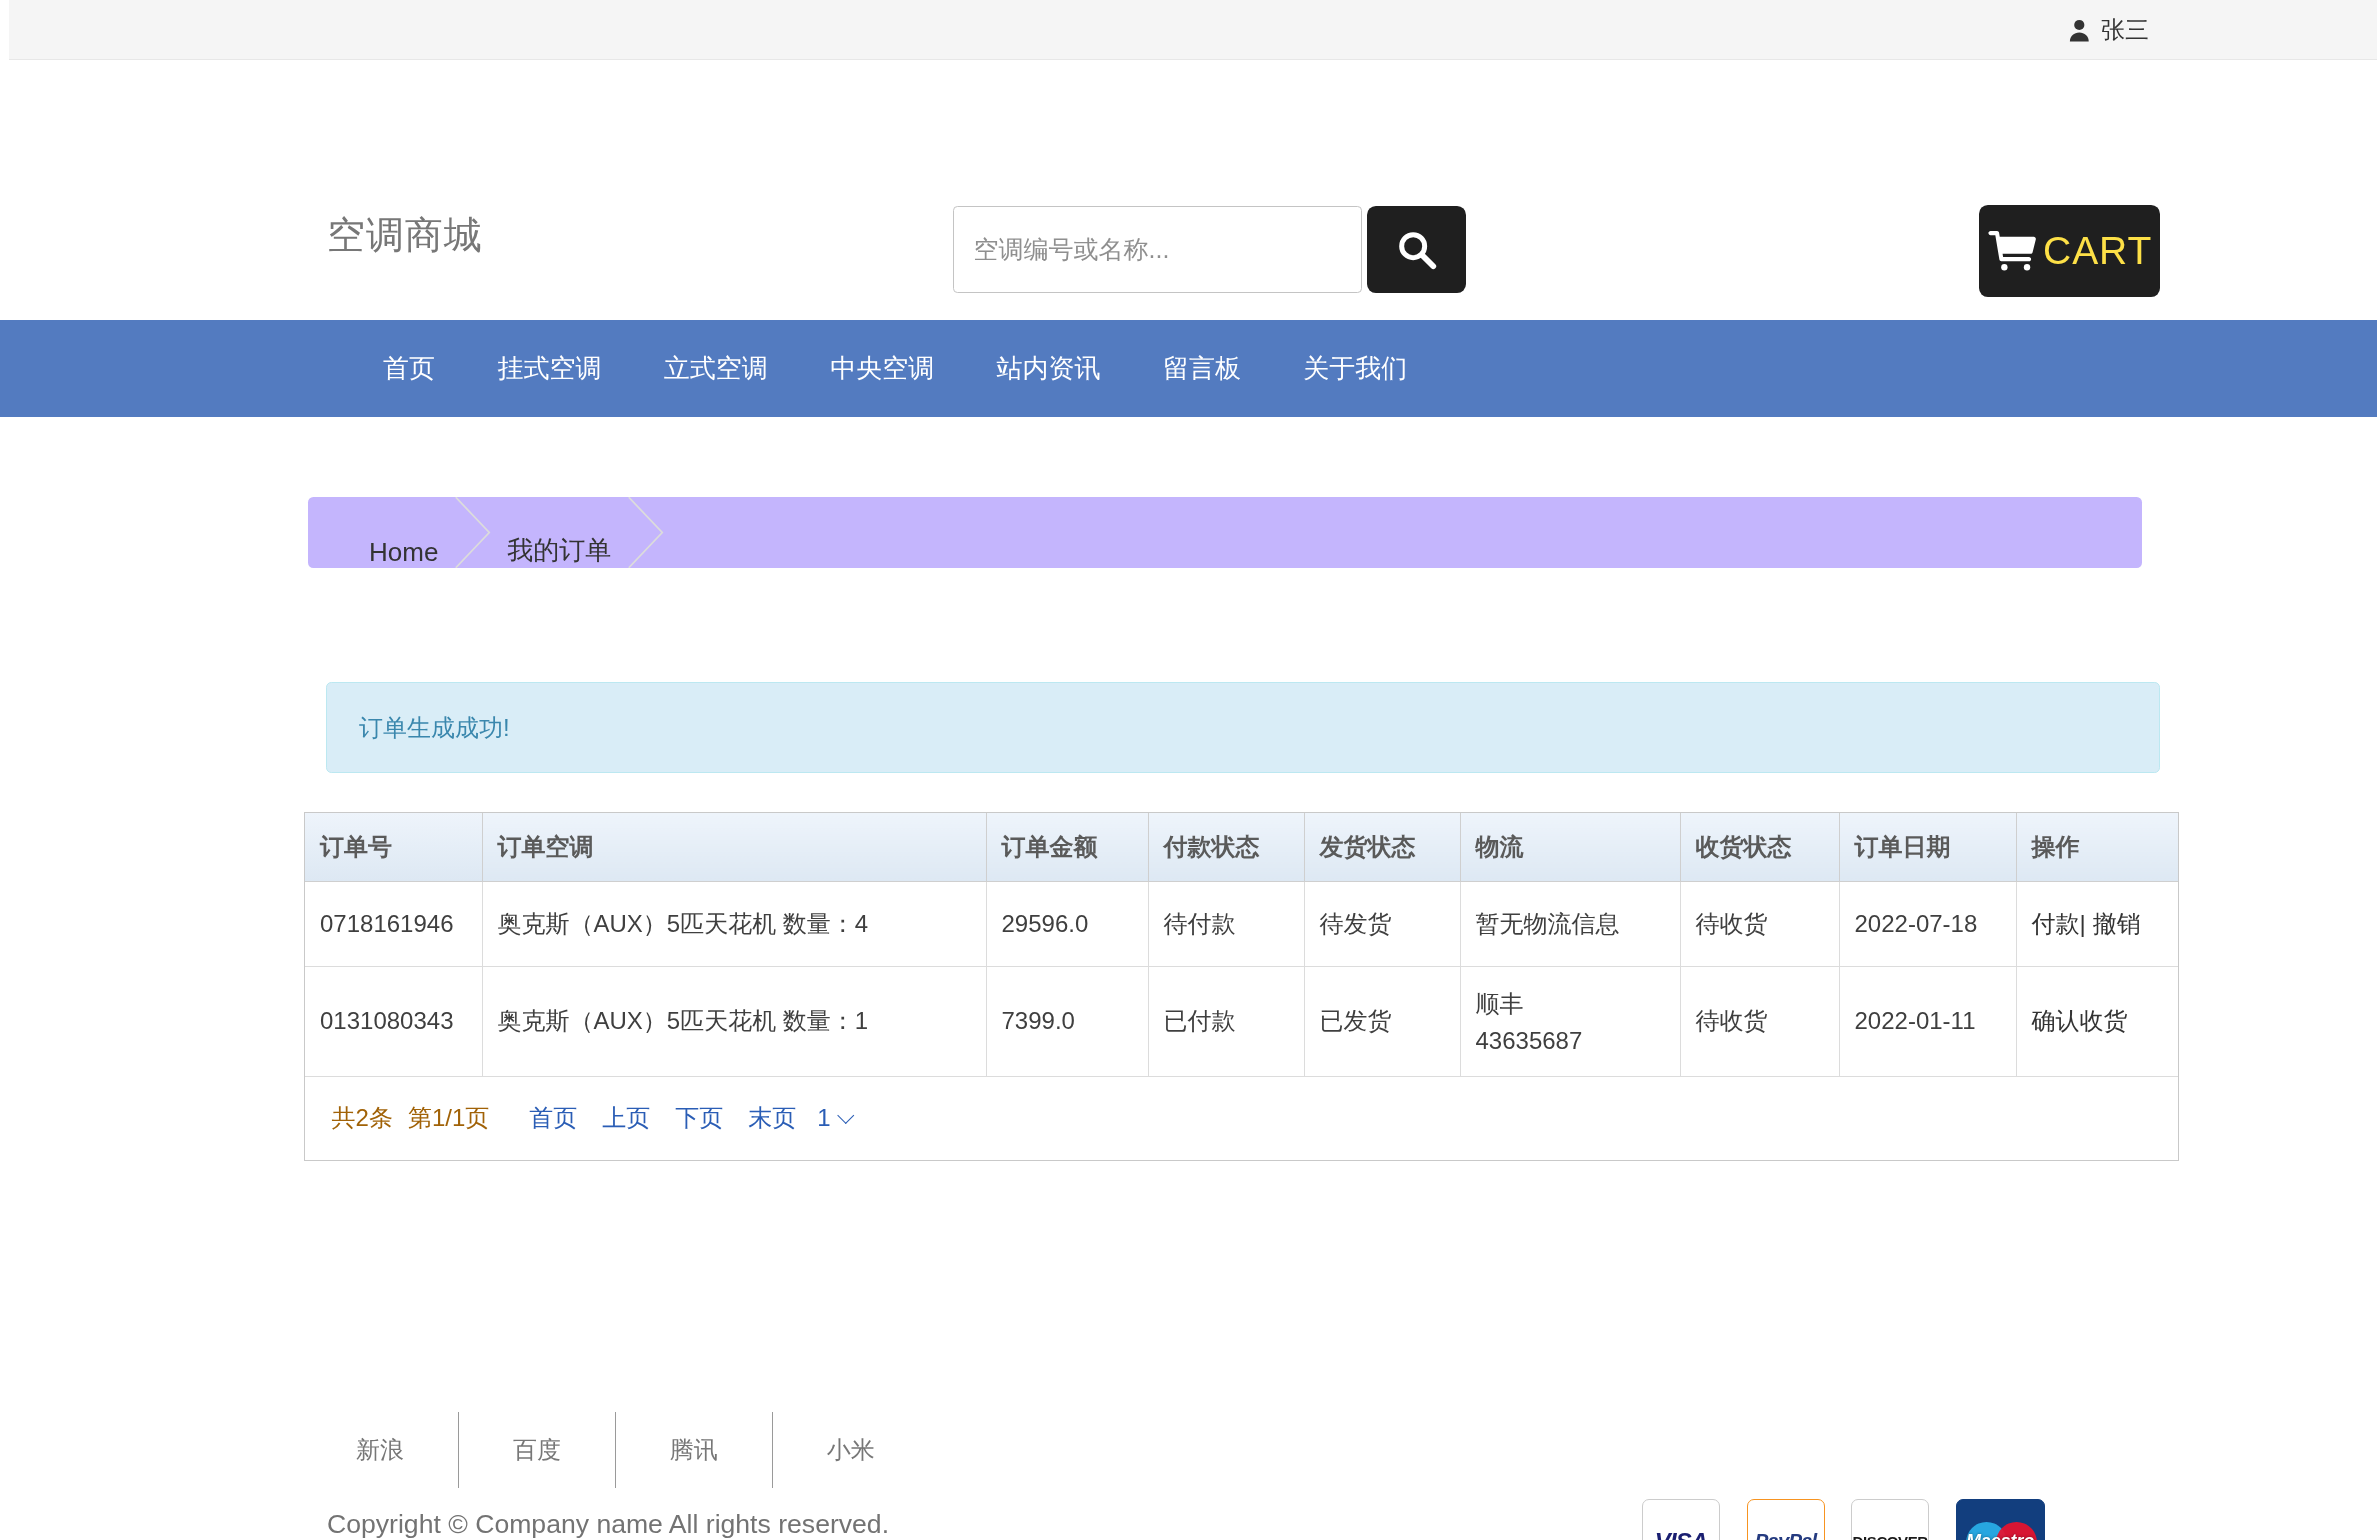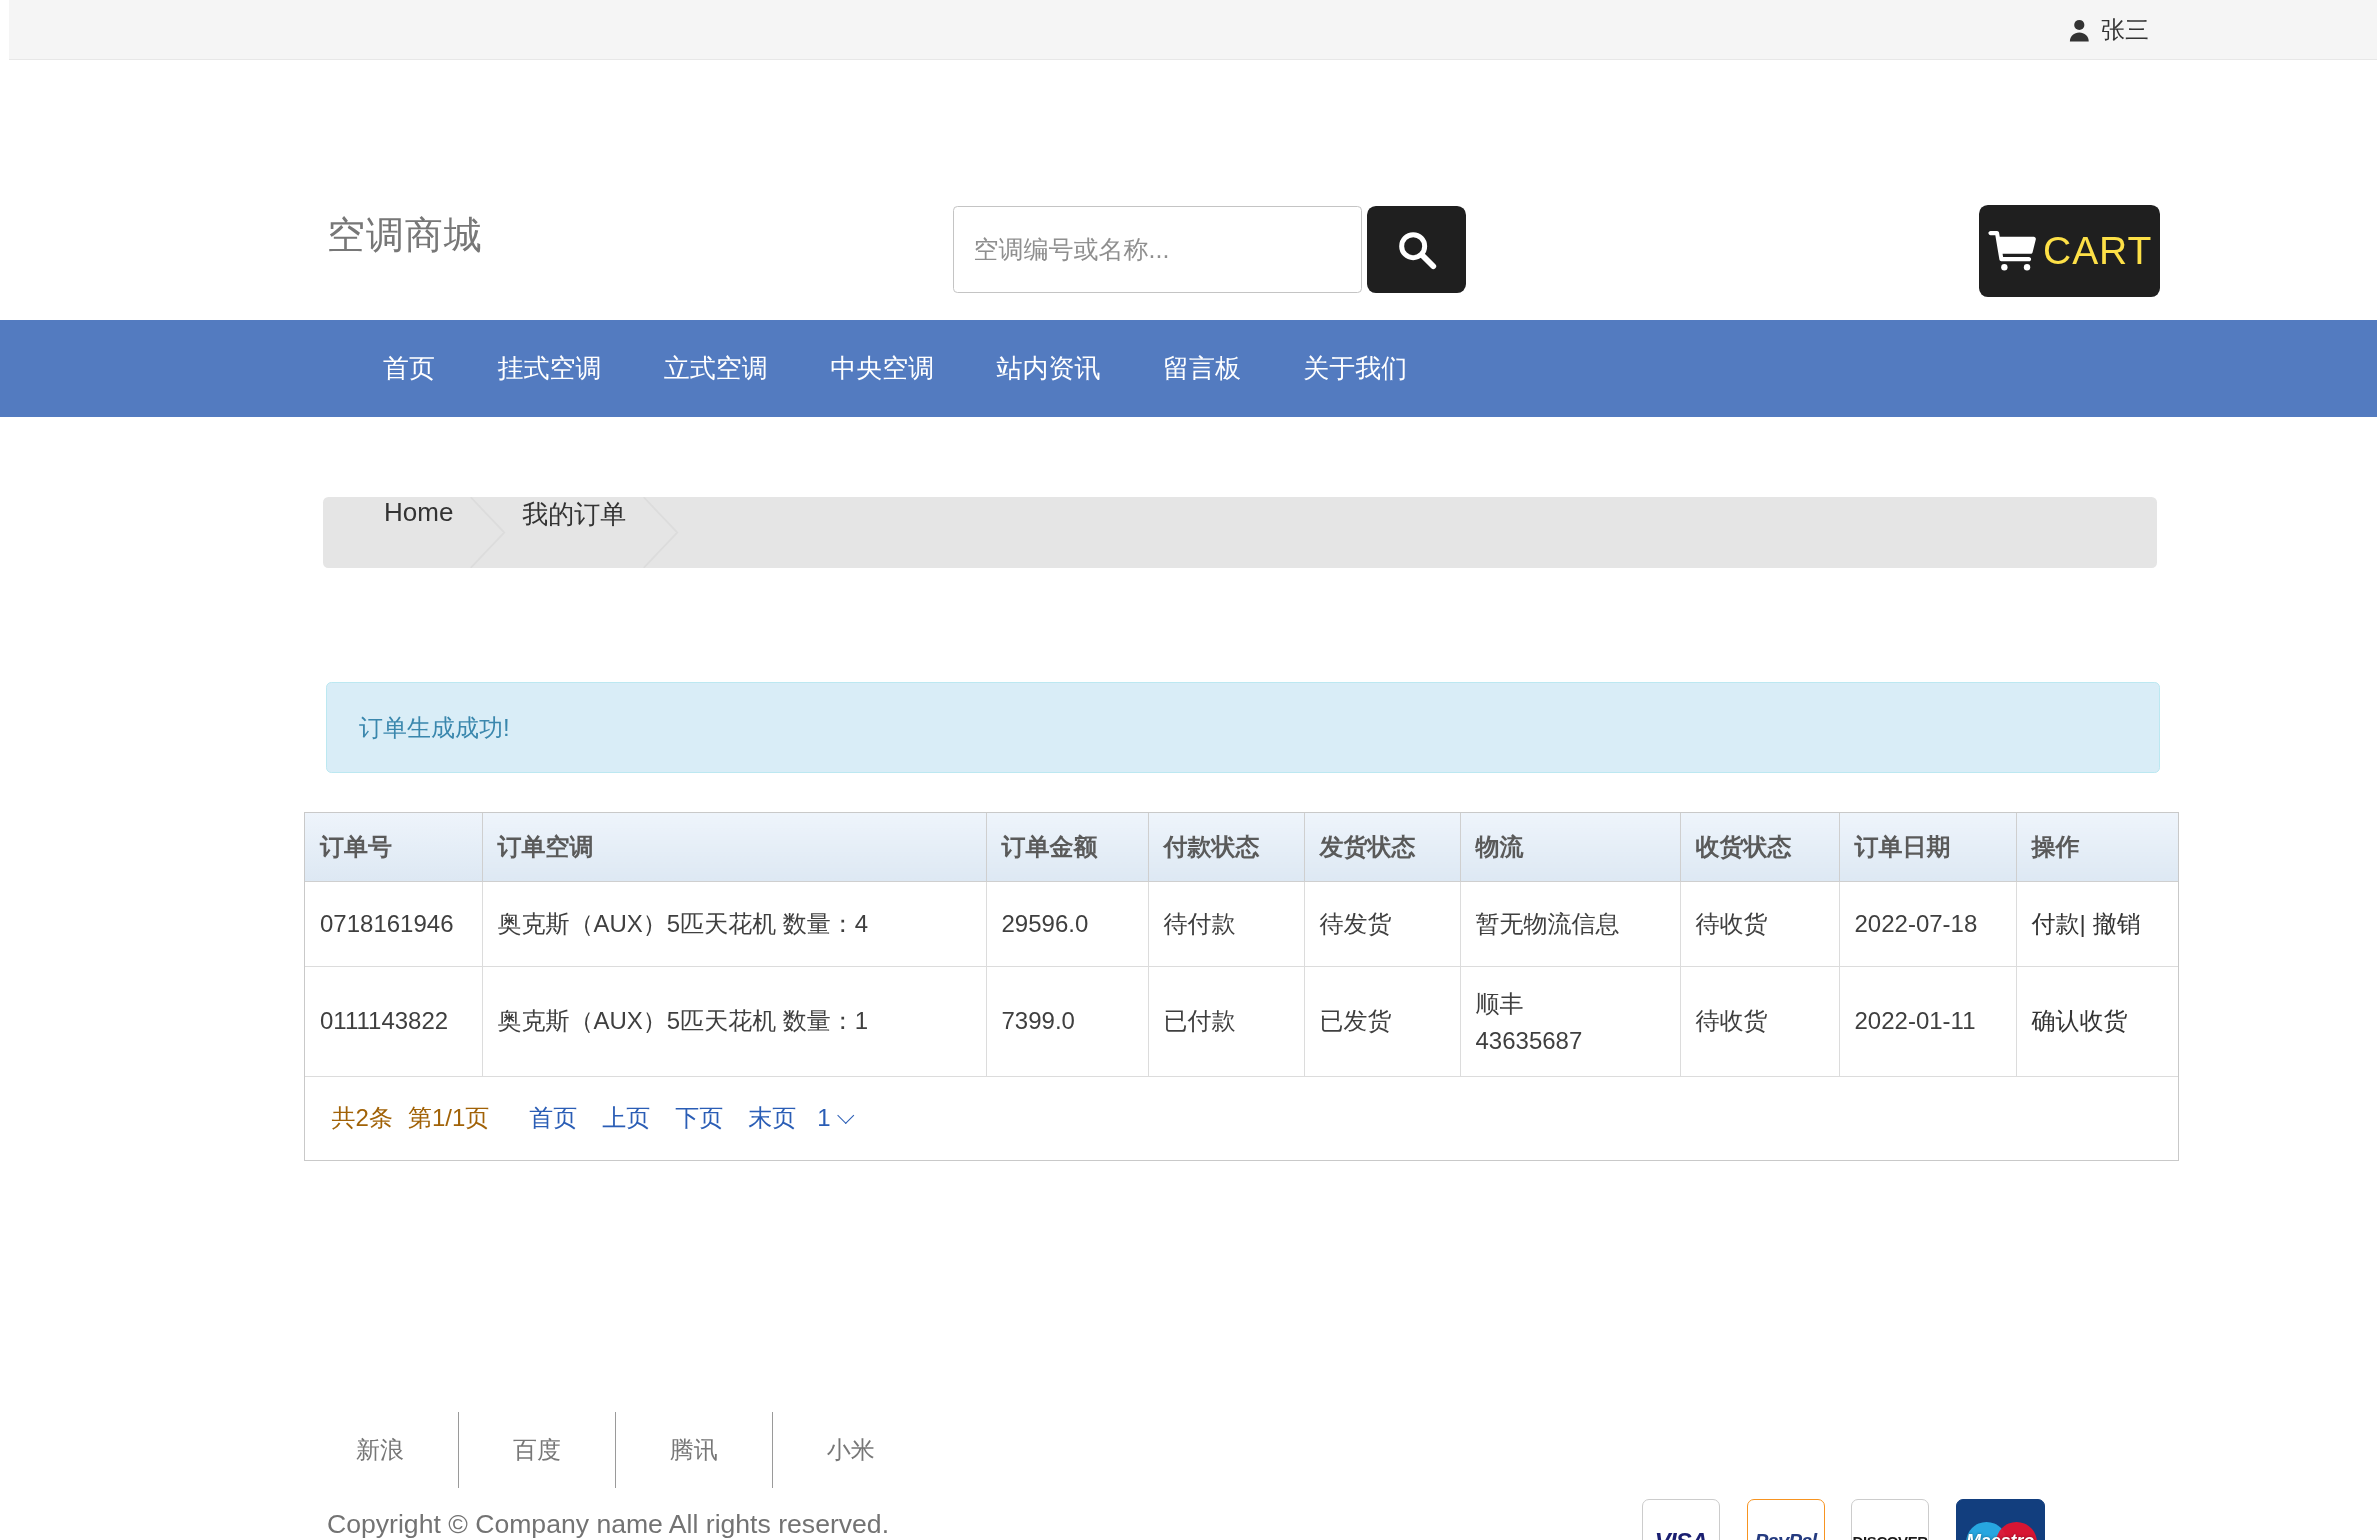--- a/index.html
+++ b/index.html
@@ -30,22 +30,22 @@
     display:flex; align-items:center; justify-content:center; gap:5.3px; color:#fff; }
   .cart-btn .cart-label { font-size:39px; color:#fde047; letter-spacing:0.9px; }
 
   
   .nav { position:absolute; left:0; top:320px; width:2377px; height:97px; background:#537bc0;
     display:flex; align-items:center; padding-left:358px; }
   .nav-item { color:#ffffff; font-size:26px; padding:0 25px; margin-right:12.4px; cursor:pointer;
     height:97px; display:flex; align-items:center; }
 
   
-  .crumbbar { position:absolute; left:323px; top:497px; width:1834px; height:71px;
-    background:#e5e5e5; border-radius:5.3px; display:flex; align-items:flex-start; padding-left:61px;
+  .crumbbar { position:absolute; left:308px; top:497px; width:1834px; height:71px;
+    background:#c4b5fd; border-radius:5.3px; display:flex; align-items:flex-end; padding-left:61px;
     overflow:hidden; }
   .crumb { font-size:26px; color:#333; }
   .crumb.home { cursor:pointer; }
   .crumb-sep { width:37px; height:71px; margin:0 16px; flex:0 0 auto; }
   .crumb-sep polyline { fill:none; stroke:#dcdcdc; stroke-width:2; }
 
   
   .alert { position:absolute; left:326px; top:682px; width:1834px; height:91px;
     background:#d9edf7; border:0.9px solid #bce8f1; border-radius:5.3px;
     display:flex; align-items:center; padding-left:32px; }
@@ -195,21 +195,21 @@
           <td>待付款</td>
           <td>待发货</td>
           <td>暂无物流信息</td>
           <td>待收货</td>
           <td>2022-07-18</td>
           <td>
             <a class="action-link">付款</a><span class="action-sep">|</span><a class="action-link">撤销</a>
           </td>
         </tr>
         <tr class="row2">
-          <td>0111143822</td>
+          <td>0131080343</td>
           <td>奥克斯（AUX）5匹天花机  数量：1</td>
           <td>7399.0</td>
           <td>已付款</td>
           <td>已发货</td>
           <td>
             <div>顺丰</div>
             <div class="logi2">43635687</div>
           </td>
           <td>待收货</td>
           <td>2022-01-11</td>

